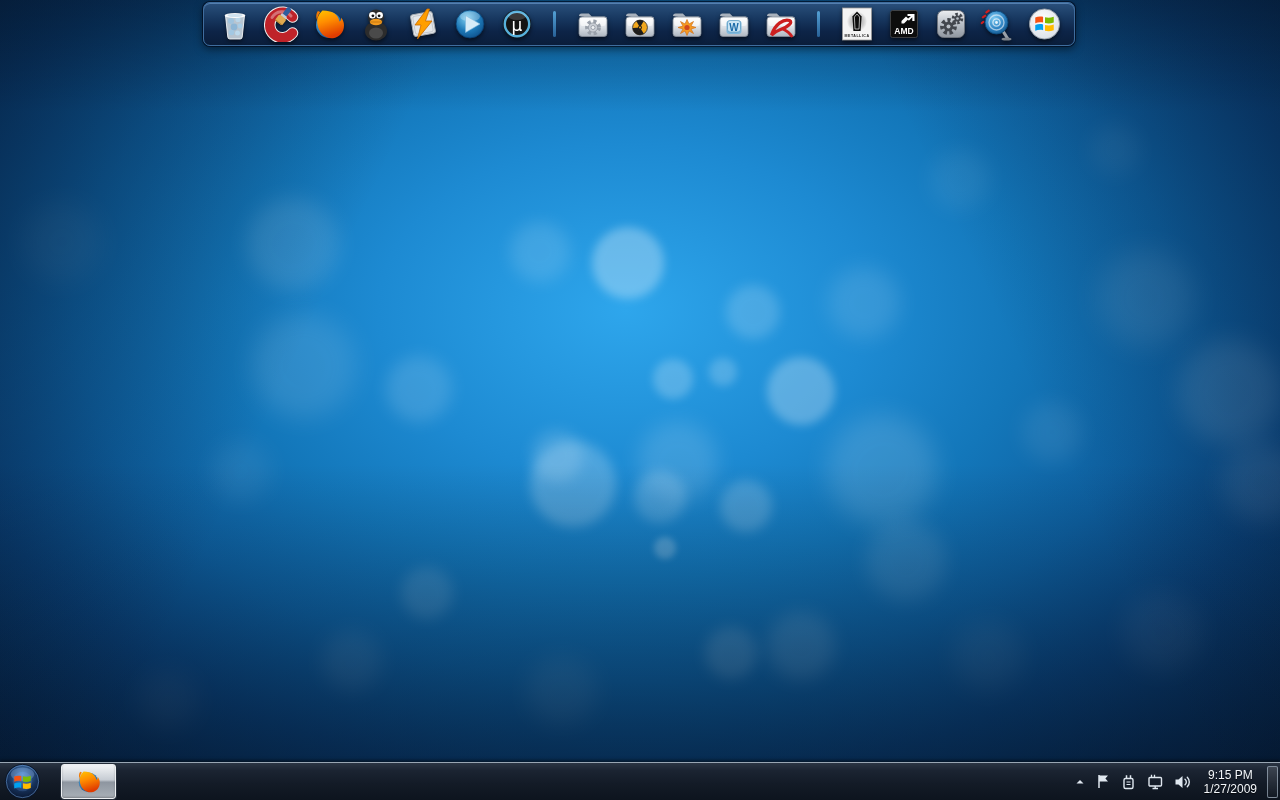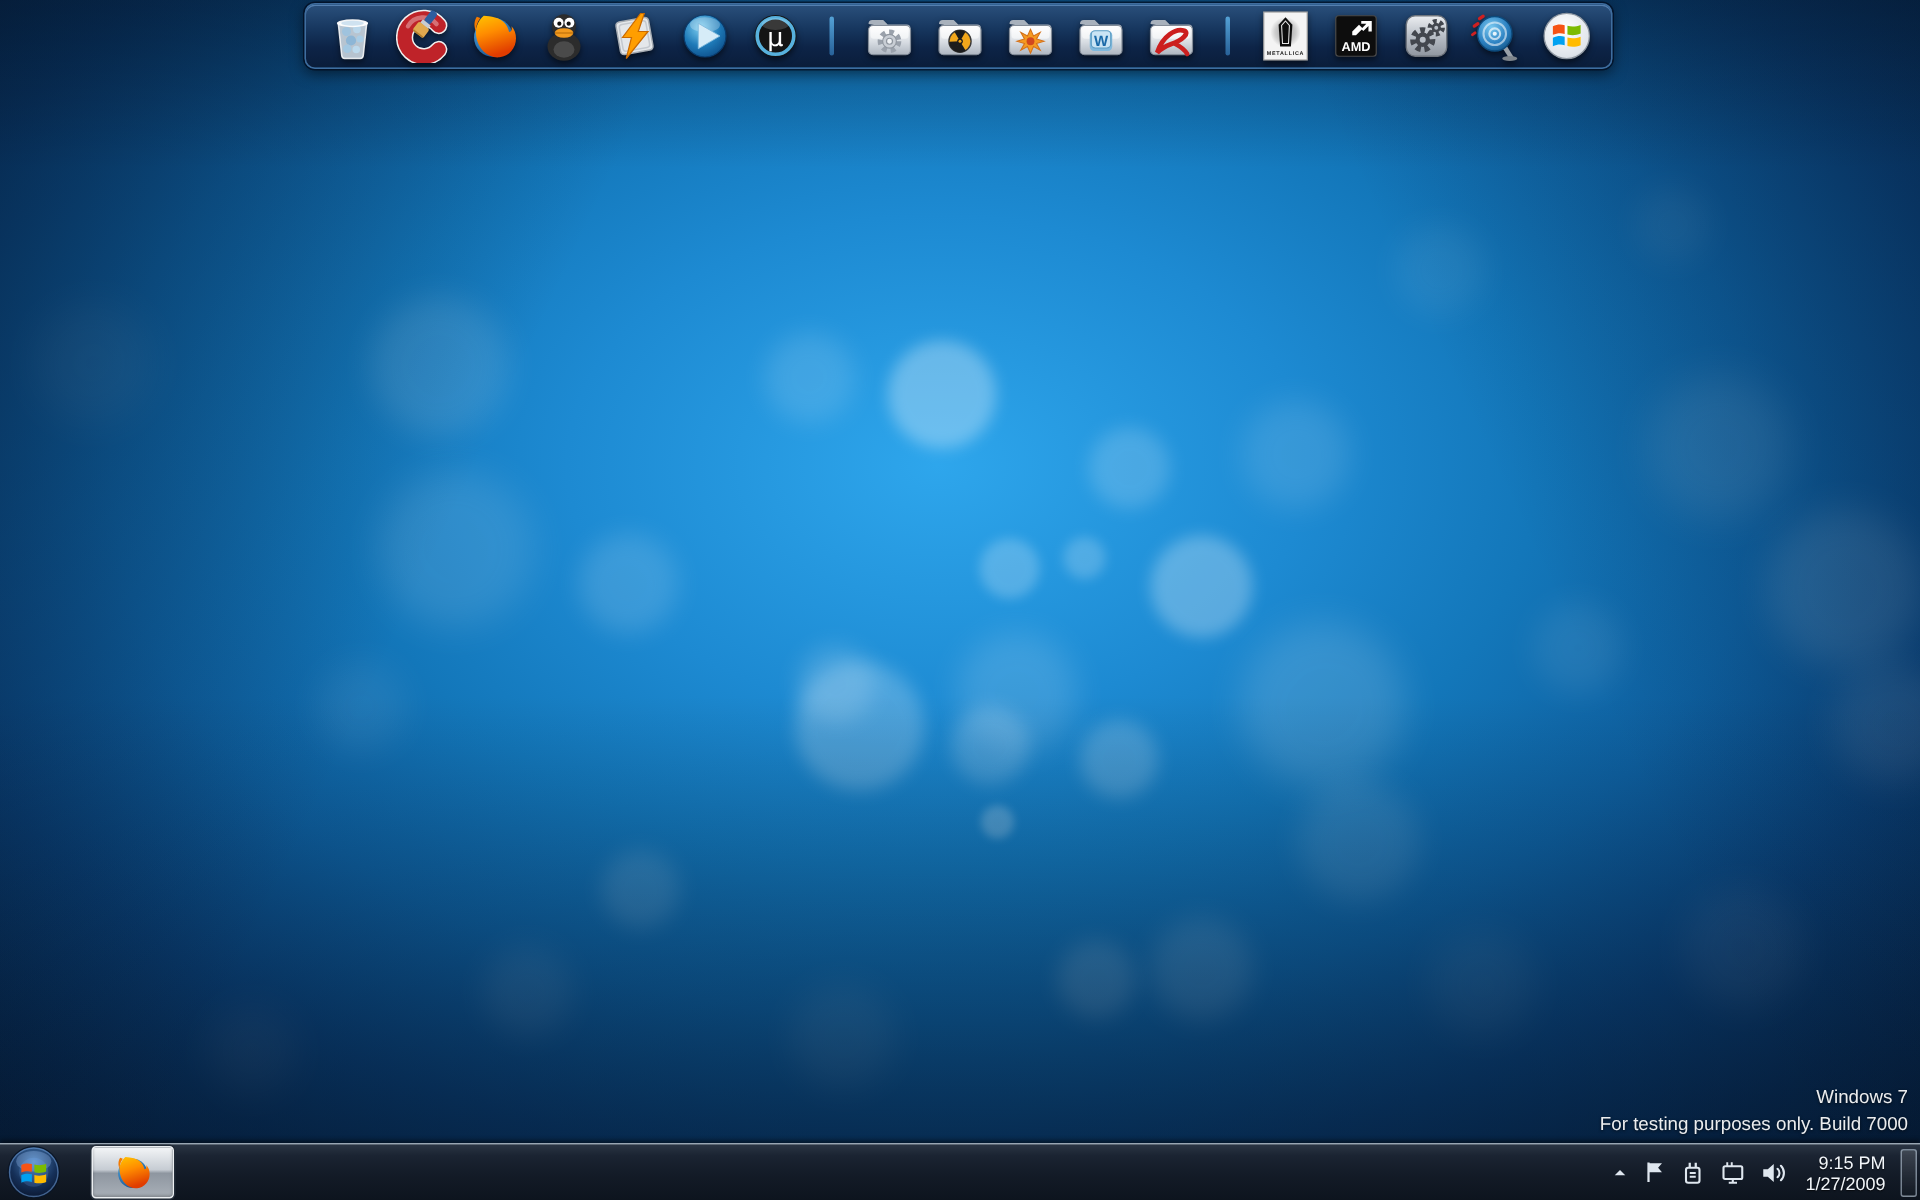--- a/index.html
+++ b/index.html
@@ -42,21 +42,21 @@
     display:flex;align-items:center;}
   .start{background:none;border:0;padding:0;margin-left:3px;width:38px;height:38px;
     display:flex;align-items:center;justify-content:center;}
   .task-btn{margin-left:20px;width:55px;height:35px;border-radius:3px;padding:0;
     border:1px solid #eceff2;box-shadow:0 0 0 1px #232c38, inset 0 -1px 2px rgba(0,0,0,.25);
     background:linear-gradient(180deg,#f3f5f7 0%,#c6ccd3 45%,#8e96a0 52%,#a9b0b8 100%);
     display:flex;align-items:center;justify-content:center;}
   .tray{margin-left:auto;display:flex;align-items:center;height:100%;}
   .tray-btn{background:none;border:0;padding:0 4px;height:100%;display:flex;
     align-items:center;justify-content:center;}
-  .clock{color:#f2f6fa;font-size:12px;line-height:14px;text-align:right;padding:0 8px;
+  .clock{color:#f2f6fa;font-size:12px;line-height:14px;text-align:center;padding:0 8px;
     text-shadow:0 1px 1px rgba(0,0,0,.7);}
   .show-desktop{background:none;border:0;padding:0;width:15px;height:38px;position:relative;}
   .show-desktop span{position:absolute;inset:3px 2px;border:1px solid rgba(195,212,228,.55);
     border-radius:2px;background:linear-gradient(180deg,rgba(255,255,255,.14),rgba(255,255,255,.02));}
 </style>
 </head>
 <body>
 
 <svg width="0" height="0" style="position:absolute">
   <defs>
@@ -345,24 +345,20 @@
 
     <button class="dock-item">
       <svg width="38" height="38" viewBox="0 0 38 38">
         <circle cx="19" cy="19" r="15.5" fill="url(#g-white)" stroke="#8e97a1" stroke-width="0.9"></circle>
         <use href="#winflag" x="8.5" y="9" width="21" height="19"></use>
       </svg>
     </button>
 
   </div>
 
-  <div class="watermark">
-    <div>Windows 7</div>
-    <div>For testing purposes only. Build 7000</div>
-  </div>
 
   <div class="taskbar">
 
     <button class="start">
       <svg width="37" height="37" viewBox="0 0 38 38">
         <circle cx="19" cy="19" r="17.5" fill="url(#g-orb)" stroke="#0a1526" stroke-width="1"></circle>
         <circle cx="19" cy="19" r="16.6" fill="none" stroke="rgba(120,170,230,.5)" stroke-width="1"></circle>
         <ellipse cx="19" cy="11.5" rx="12" ry="7" fill="rgba(170,205,255,.28)"></ellipse>
         <circle cx="19" cy="19" r="10" fill="rgba(120,180,255,.18)"></circle>
         <use href="#winflag" x="9.5" y="11" width="19" height="17"></use>

